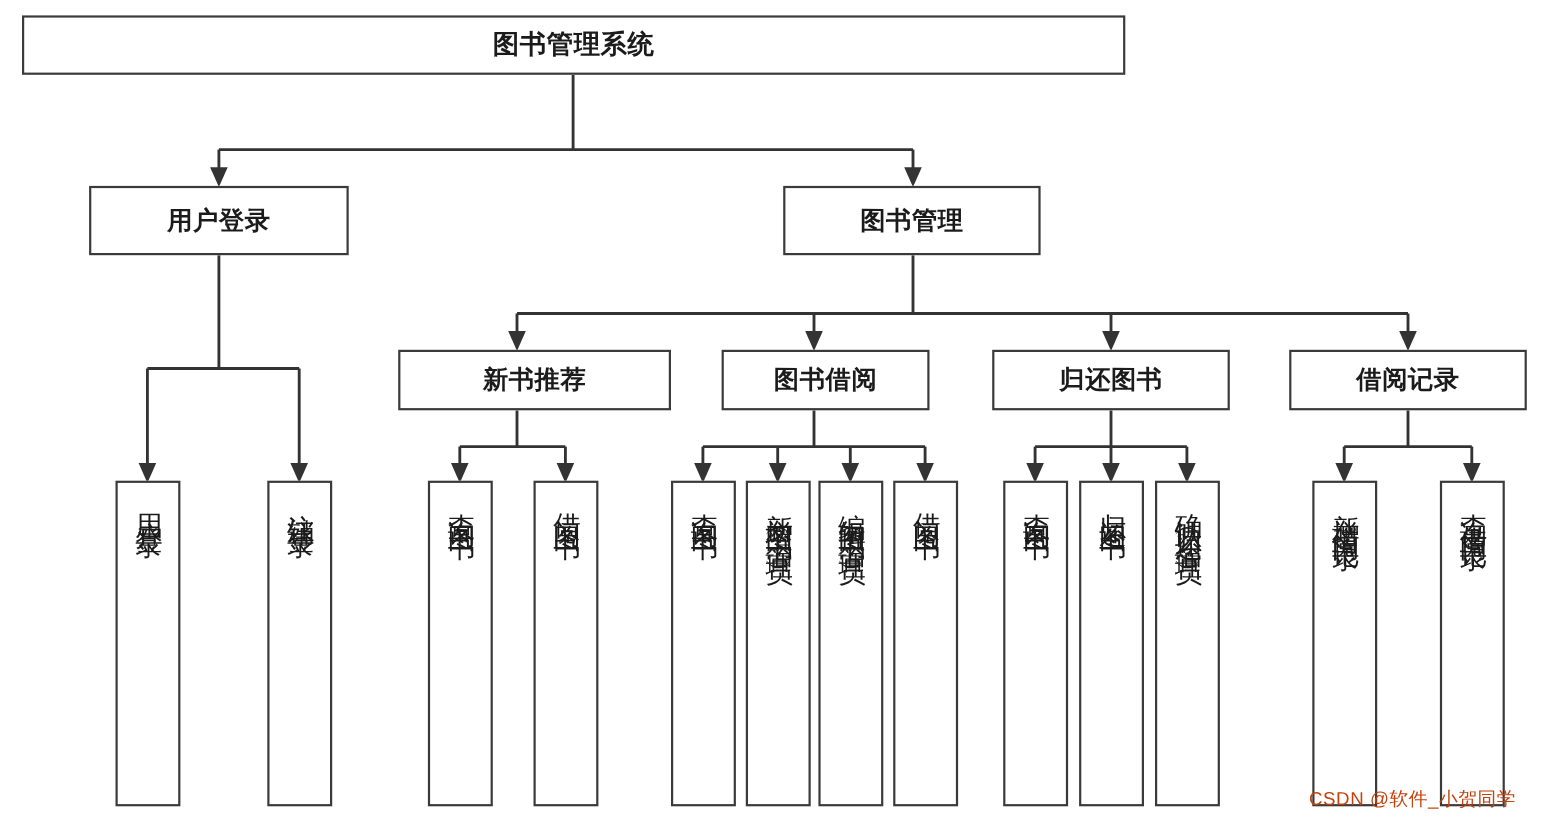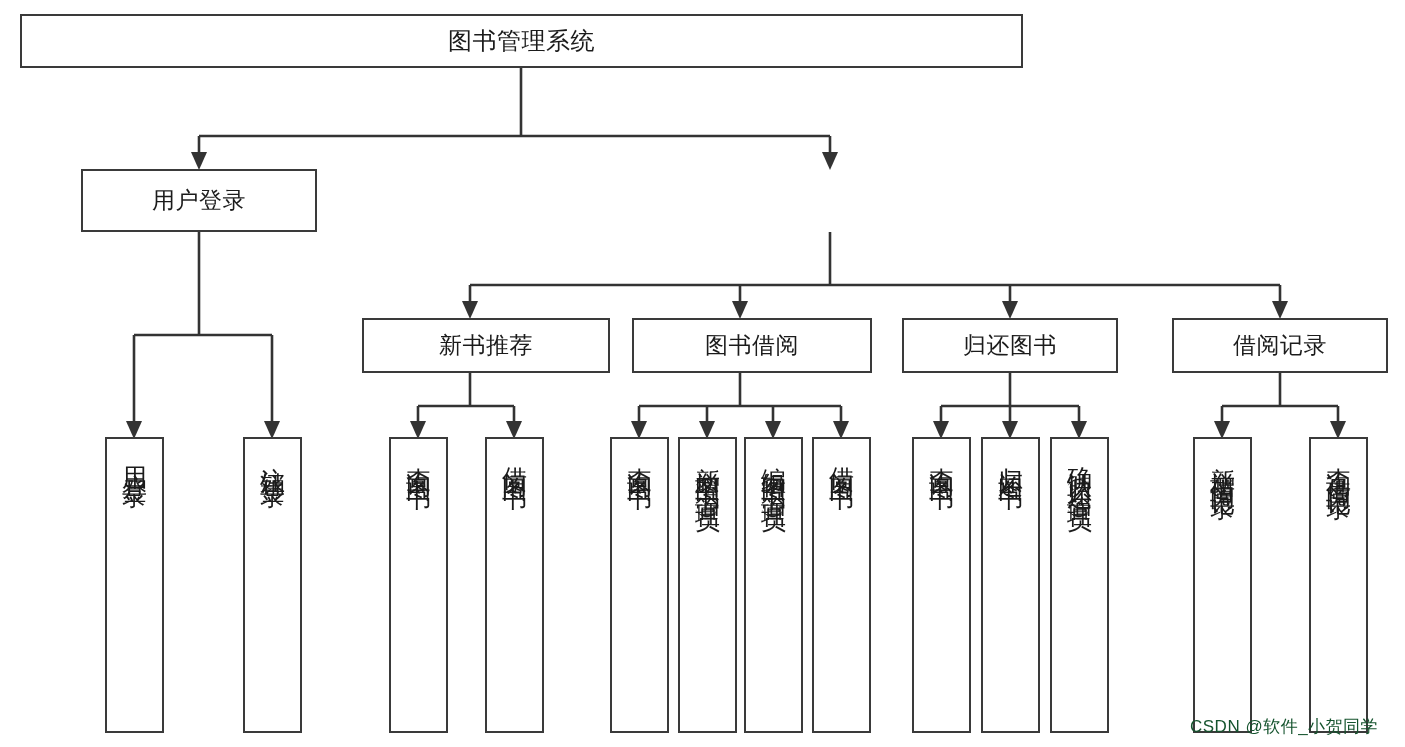--- a/index.html
+++ b/index.html
@@ -40,39 +40,40 @@
   .node .label {
     color: #1b1b1b;
     line-height: 1.15;
     text-align: center;
     white-space: pre;
   }
   .node.horizontal .label {
     writing-mode: horizontal-tb;
     font-size: 23px;
     letter-spacing: 0.5px;
+    font-weight: bold;
   }
   .node.root .label {
     font-size: 24px;
   }
   .node.vertical {
     align-items: flex-start;
     padding-top: 8px;
   }
   .node.vertical .label {
     writing-mode: vertical-rl;
     text-orientation: upright;
     font-size: 25px;
     letter-spacing: 6px;
     line-height: 1;
   }
   .watermark {
     position: absolute;
     font-size: 17px;
-    color: #14532d;
+    color: #c2410c;
     white-space: nowrap;
     z-index: 3;
     letter-spacing: 0.5px;
   }
 </style>
 </head>
 <body>
 
 <div id="canvas">
 
@@ -155,26 +156,29 @@
   </svg>
 
   <div class="node horizontal root" style="left:20px; top:14px; width:1003px; height:54px;">
     <span class="label">图书管理系统</span>
   </div>
 
   <div class="node horizontal" style="left:81px; top:169px; width:236px; height:63px;">
     <span class="label">用户登录</span>
   </div>
 
+  <div class="node horizontal" style="left:712px; top:169px; width:234px; height:63px;">
+    <span class="label">图书管理</span>
+  </div>
 
   <div class="node horizontal" style="left:362px; top:318px; width:248px; height:55px;">
     <span class="label">新书推荐</span>
   </div>
 
-  <div class="node horizontal" style="left:632px; top:318px; width:240px; height:55px;">
+  <div class="node horizontal" style="left:656px; top:318px; width:189px; height:55px;">
     <span class="label">图书借阅</span>
   </div>
 
   <div class="node horizontal" style="left:902px; top:318px; width:216px; height:55px;">
     <span class="label">归还图书</span>
   </div>
 
   <div class="node horizontal" style="left:1172px; top:318px; width:216px; height:55px;align-items:center;">
     <span class="label">借阅记录</span>
   </div>

